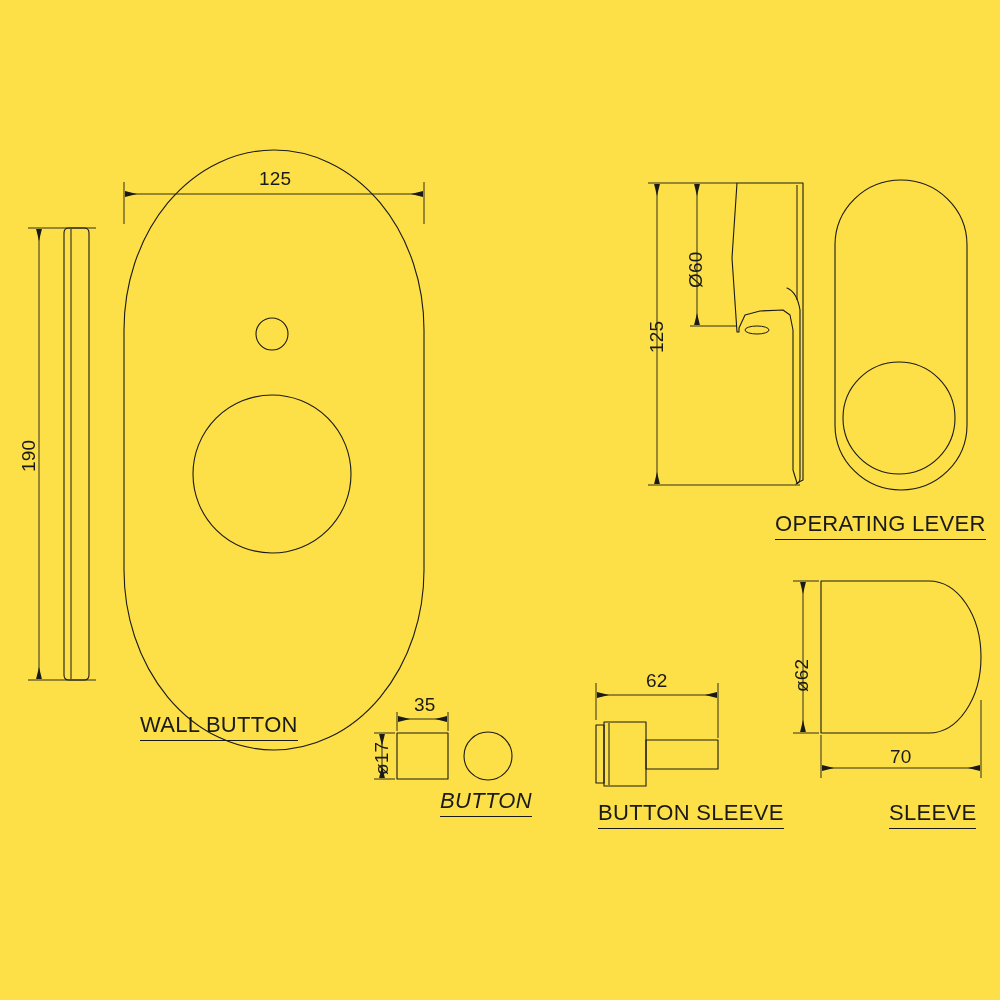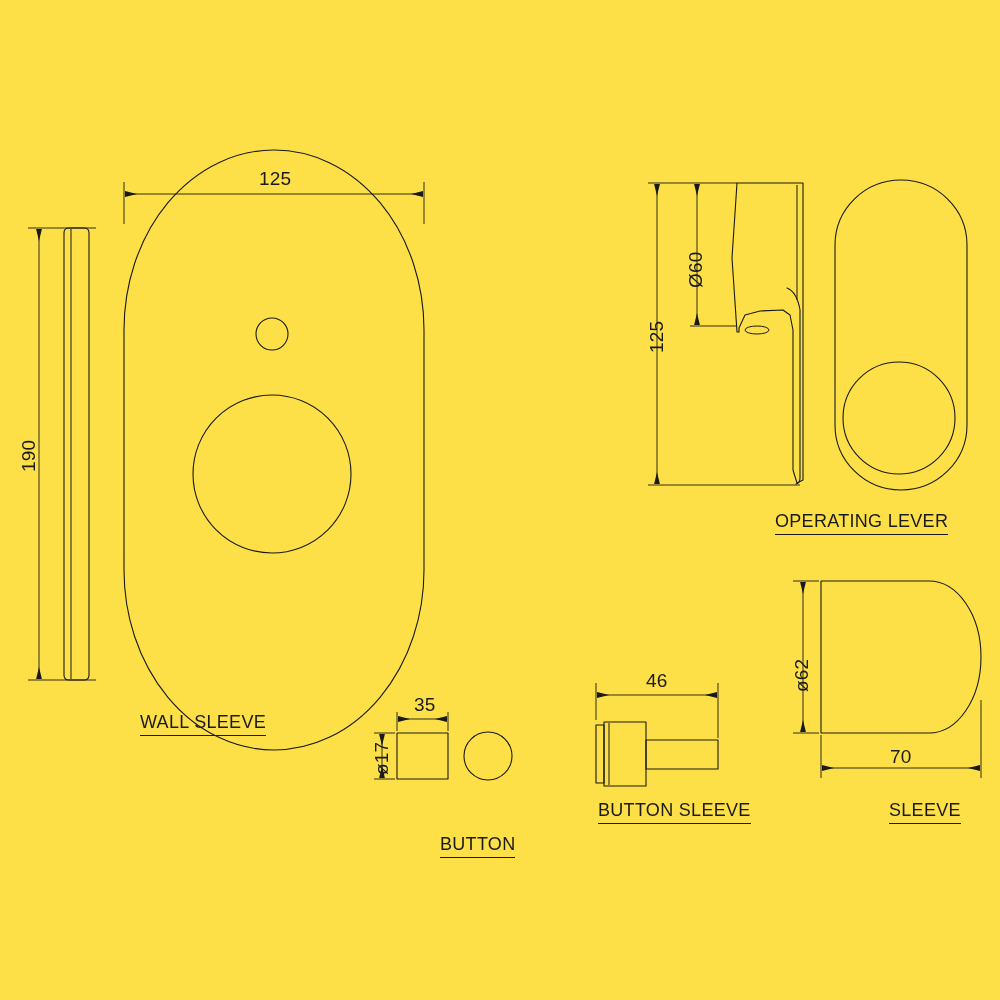--- a/index.html
+++ b/index.html
@@ -59,21 +59,21 @@
     white-space: nowrap;
     letter-spacing: 0.2px;
   }
   .dimtext.vert {
     transform-origin: 0 0;
     transform: rotate(-90deg);
   }
   .partlabel {
     position: absolute;
     font-family: "Liberation Sans", sans-serif;
-    font-size: 18px;
+    font-size: 22px;
     color: #1a1a1a;
     white-space: nowrap;
     border-bottom: 1.3px solid #1a1a1a;
     padding-bottom: 2px;
     letter-spacing: 0.3px;
   }
 </style>
 </head>
 <body>
 
@@ -217,29 +217,29 @@
   <div class="dimtext vert" style="left:18px; top:472px;">190</div>
 
   <div class="dimtext vert" style="left:685px; top:288px;">Ø60</div>
 
   <div class="dimtext vert" style="left:646px; top:353px;">125</div>
 
   <div class="dimtext" style="left:414px; top:694px;">35</div>
 
   <div class="dimtext vert" style="left:371px; top:775px;">ø17</div>
 
-  <div class="dimtext" style="left:646px; top:670px;">46</div>
+  <div class="dimtext" style="left:646px; top:670px;">62</div>
 
   <div class="dimtext vert" style="left:791px; top:692px;">ø62</div>
 
   <div class="dimtext" style="left:890px; top:746px;text-align:right;">70</div>
 
-  <div class="partlabel" style="left:140px; top:712px;">WALL SLEEVE</div>
+  <div class="partlabel" style="left:140px; top:712px;">WALL BUTTON</div>
 
   <div class="partlabel" style="left:775px; top:511px;">OPERATING LEVER</div>
 
-  <div class="partlabel" style="left:440px; top:834px;">BUTTON</div>
+  <div class="partlabel" style="left:440px; top:788px;font-style:italic;">BUTTON</div>
 
   <div class="partlabel" style="left:598px; top:800px;text-align:center;">BUTTON SLEEVE</div>
 
   <div class="partlabel" style="left:875px; top:800px;margin-left:14px;">SLEEVE</div>
 
 </div>
 
 </body></html>

